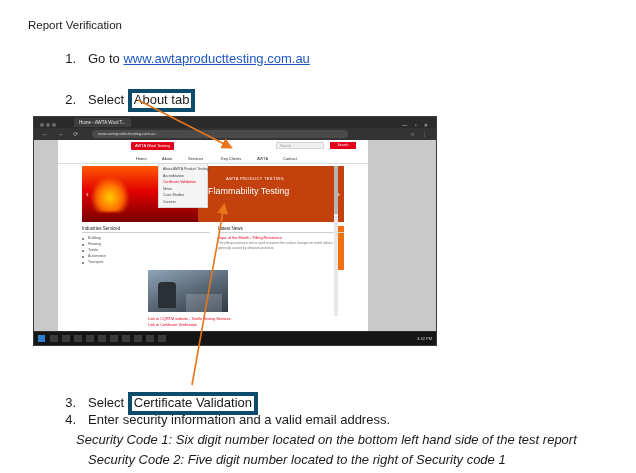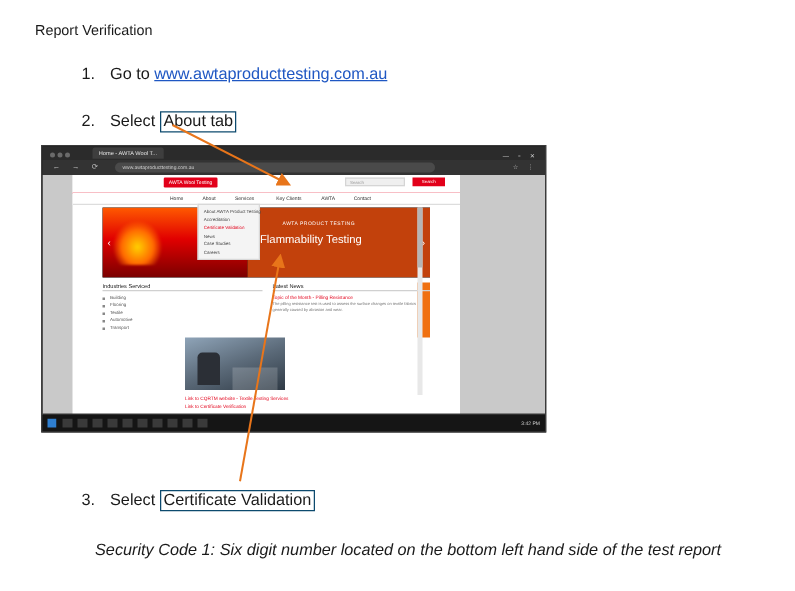--- a/index.html
+++ b/index.html
@@ -38,21 +38,21 @@
     display: inline-block;
     width: 26px;
     text-align: right;
     margin-right: 12px;
   }
   .link {
     color: #1f57c3;
     text-decoration: underline;
   }
   .boxed {
-    border: 1px solid #0c4a6e;
+    border: 4px solid #0c4a6e;
     padding: 0 2px;
     display: inline-block;
     line-height: 1.15;
   }
   .italic {
     font-style: italic;
   }
   
   .arrow {
     position: absolute;
@@ -533,16 +533,20 @@
         <polygon points="0 0, 7 3.5, 0 7" fill="#e8751a"></polygon>
       </marker>
     </defs>
     <line x1="12" y1="185" x2="44" y2="6" stroke="#e8751a" stroke-width="1.6" marker-end="url(#ah2)"></line>
   </svg>
 
   <div class="step" style="left:50px; top:392px;">
     <span class="num">3.</span><span>Select </span><span class="boxed">Certificate Validation</span>
   </div>
 
+  <div class="step" style="left:50px; top:412px;">
+    <span class="num">4.</span><span>Enter security information and a valid email address.</span>
+  </div>
 
   <div class="step italic" style="left:76px; top:432px;">Security Code 1: Six digit number located on the bottom left hand side of the test report</div>
+  <div class="step italic" style="left:88px; top:452px;">Security Code 2: Five digit number located to the right of Security code 1</div>
 
 </div>
 
 </body></html>

